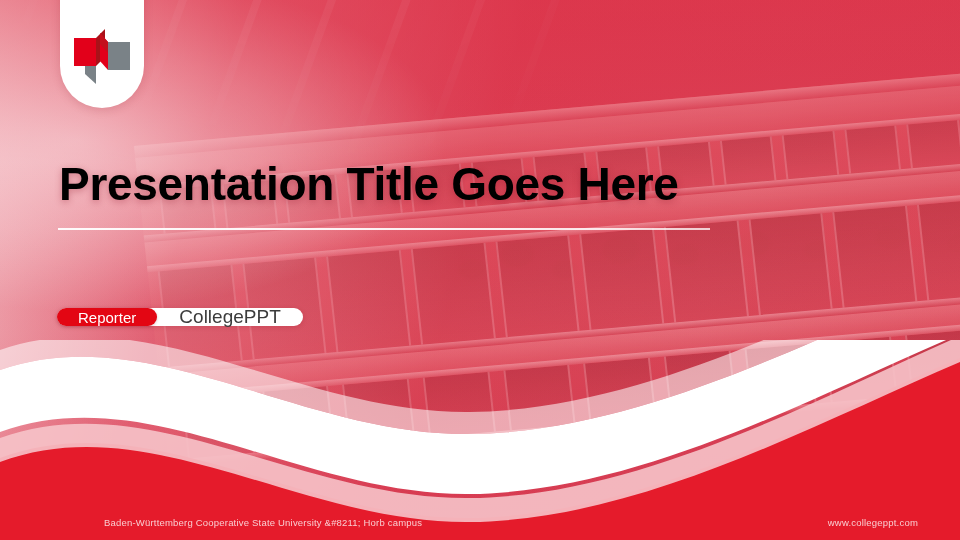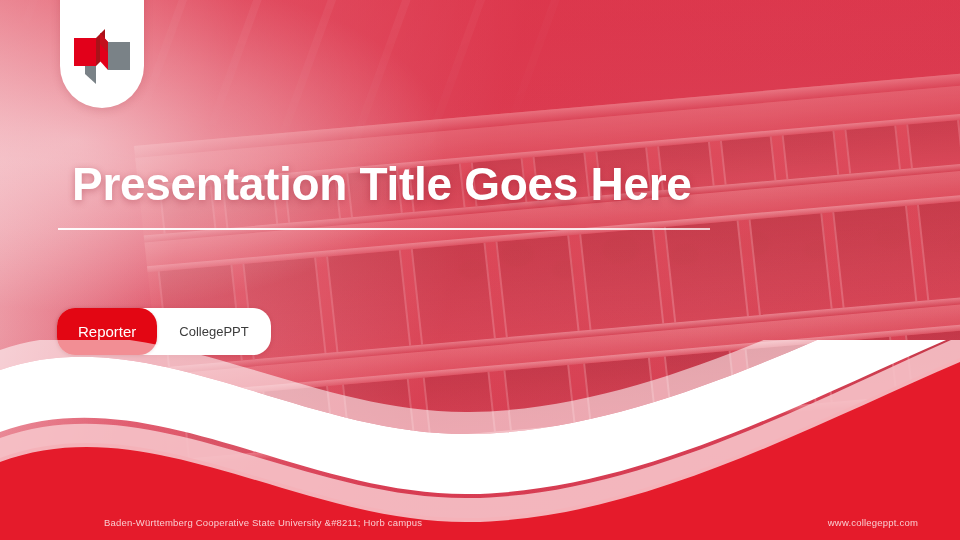--- a/index.html
+++ b/index.html
@@ -92,57 +92,57 @@
   .logo-badge{
     position:absolute;left:60px;top:-14px;width:84px;height:122px;
     background:#fff;
     border-radius:0 0 42px 42px;
     box-shadow:0 2px 10px rgba(140,20,35,.18);
   }
   .logo-mark{position:absolute;left:12px;top:36px;width:62px;height:66px;}
 
   
   .title{
-    position:absolute;left:72px;top:160px;width:700px;
-    font-size:46px;font-weight:bold;color:#ffffff;
+    position:absolute;left:59px;top:160px;width:700px;
+    font-size:46px;font-weight:bold;color:#000000;
     letter-spacing:-.3px;line-height:1.08;
     text-shadow:0 2px 7px rgba(150,25,45,.38);
     white-space:nowrap;
   }
   .rule{
     position:absolute;left:58px;top:228px;width:652px;height:2px;
     background:linear-gradient(to right, rgba(255,255,255,.95), rgba(255,255,255,.9) 70%, rgba(255,255,255,.75));
   }
   .subtitle{
     position:absolute;left:58px;top:246px;width:700px;
     font-size:25px;color:#ffffff;font-weight:normal;
     text-shadow:0 1px 5px rgba(150,25,45,.30);
     white-space:nowrap;
   }
 
   
   .pill{
-    position:absolute;left:57px;top:308px;height:47px;
+    position:absolute;left:57px;top:308px;height:18px;
     display:flex;align-items:stretch;
     background:#ffffff;border-radius:18px;
     box-shadow:0 1px 5px rgba(140,20,35,.20);
     overflow:visible;
   }
   .pill-left{
     display:flex;align-items:center;justify-content:center;
     background:#E30613;color:#ffffff;
     font-size:15px;
     border-radius:18px;
     padding:0 21px;
     margin:0;
     box-shadow:0 1px 3px rgba(120,10,25,.25);
   }
   .pill-right{
     display:flex;align-items:center;justify-content:center;
-    color:#3c3c3c;font-size:13px;padding:4px 22px;
+    color:#3c3c3c;font-size:19px;padding:4px 22px;
   }
 
   
   .waves{position:absolute;left:0;bottom:0;width:960px;height:200px;}
 
   
   .foot-left{
     position:absolute;left:57px;bottom:12px;
     font-size:9.5px;color:rgba(255,255,255,.78);letter-spacing:.2px;padding-left:47px;
   }

